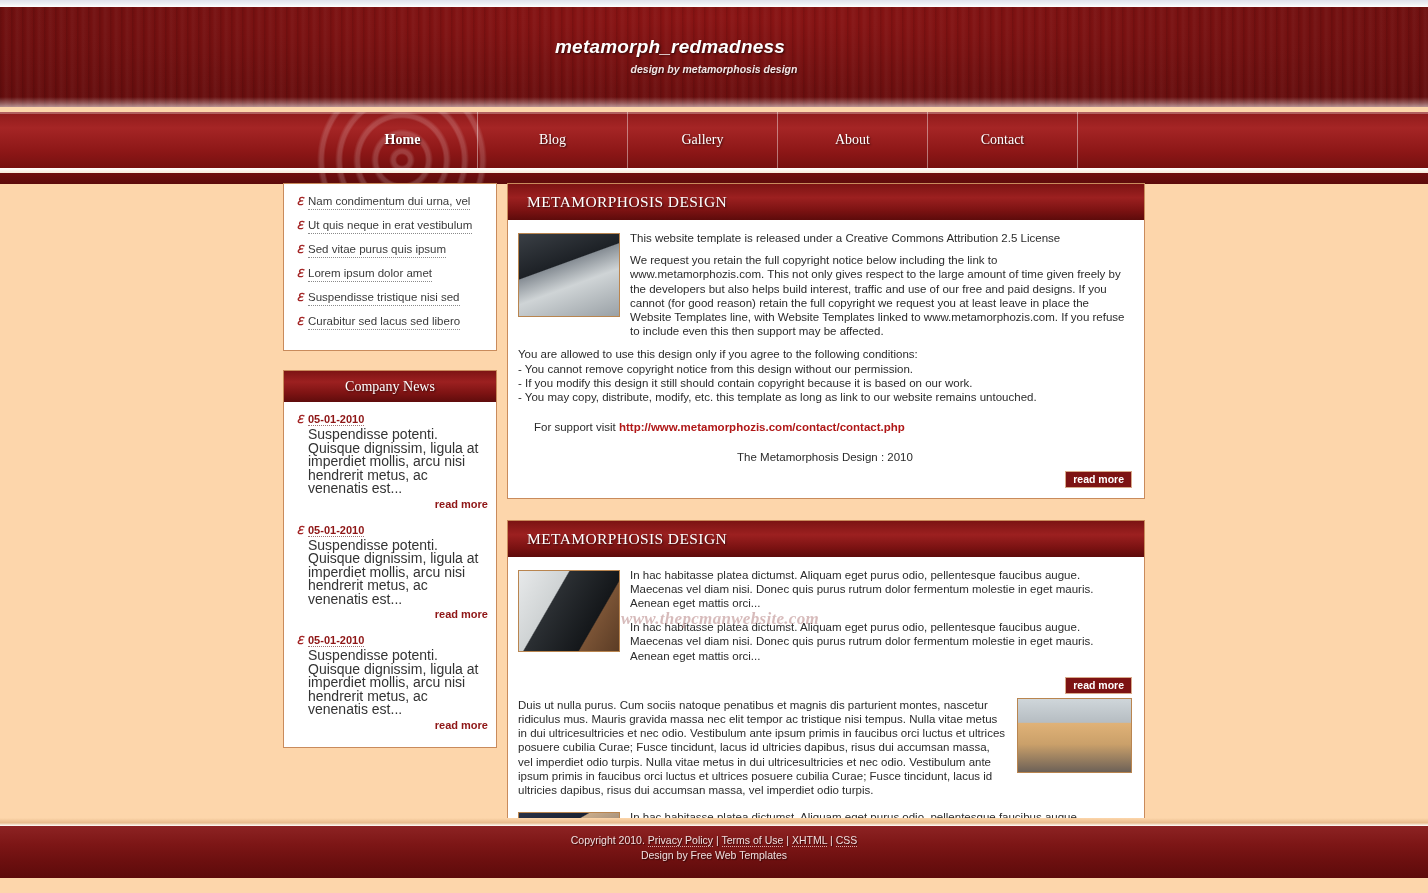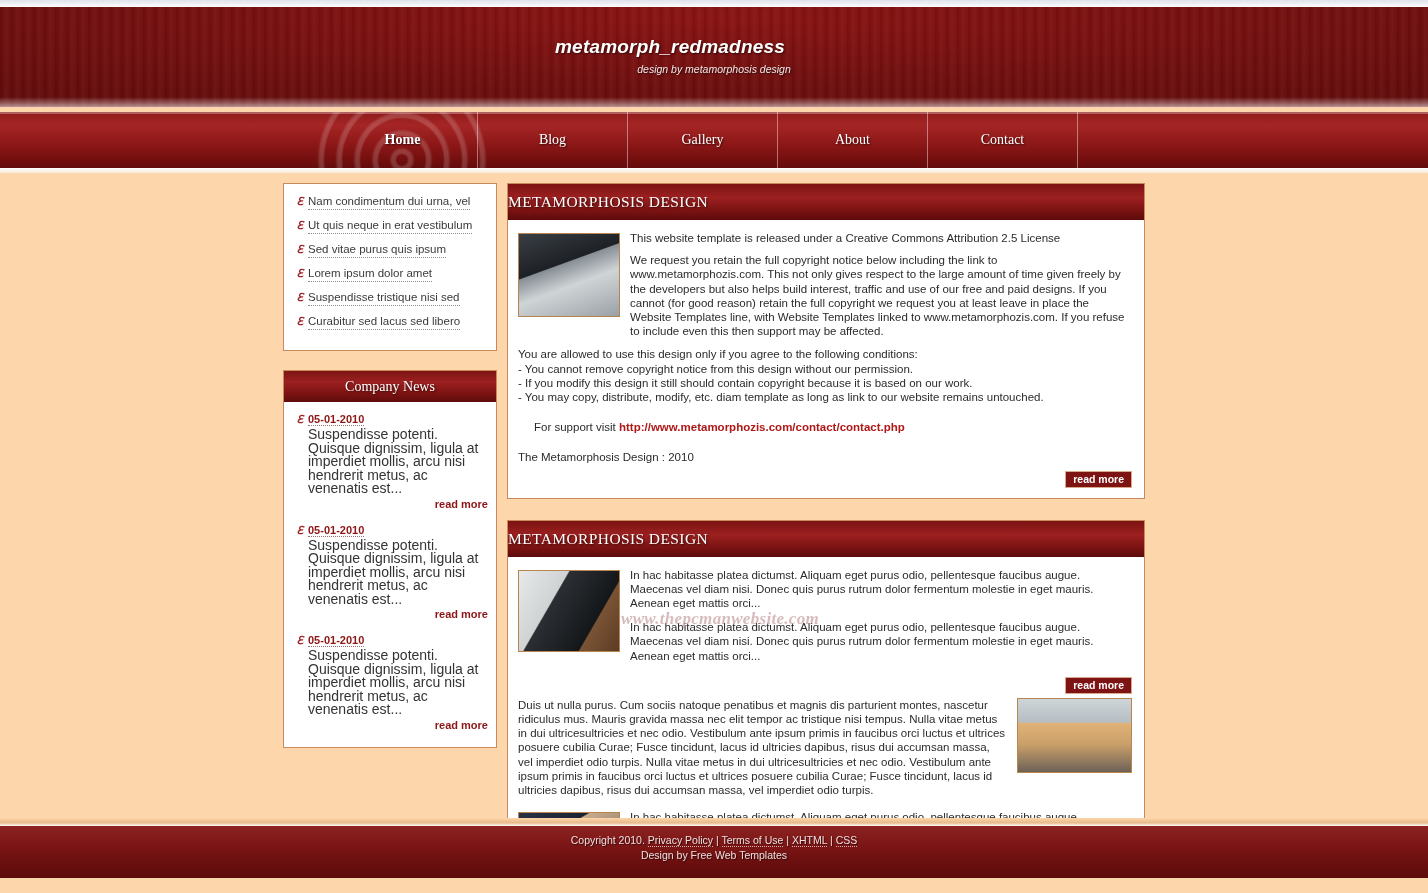--- a/index.html
+++ b/index.html
@@ -22,25 +22,25 @@
     background-image:
       repeating-linear-gradient(90deg, rgba(0,0,0,.10) 0px, rgba(0,0,0,0) 3px, rgba(255,255,255,.035) 6px, rgba(0,0,0,0) 11px),
       radial-gradient(120% 160% at 50% 10%, #8a1414 0%, #6d0f0f 45%, #520a0a 100%);
     overflow:hidden;}
   .masthead:after{content:"";position:absolute;left:0;bottom:0;width:100%;height:10px;
     background:linear-gradient(to bottom,rgba(255,255,255,0) 0%, rgba(255,255,255,.30) 60%, rgba(255,255,255,.55) 100%);}
   .mast-title{position:absolute;left:0;top:29px;width:1340px;text-align:center;
     font-size:19px;font-weight:bold;font-style:italic;color:#ffffff;
     letter-spacing:.2px;text-shadow:1px 1px 2px rgba(0,0,0,.6);}
   .mast-sub{position:absolute;left:0;top:56px;width:1428px;text-align:center;
-    font-size:10.5px;font-weight:normal;font-style:italic;color:#f2e6e6;
+    font-size:10.5px;font-weight:bold;font-style:italic;color:#f2e6e6;
     text-shadow:1px 1px 2px rgba(0,0,0,.6);}
 
   
-  .navwrap{position:absolute;left:0;top:112px;width:1428px;height:59px;
+  .navwrap{position:absolute;left:0;top:112px;width:1428px;height:72px;
     background:linear-gradient(to bottom,#8e1a1a 0%,#a52525 22%,#8d1717 55%,#6c0d0d 88%,#5d0b0b 100%);
     overflow:hidden;}
   .navwrap:before{content:"";position:absolute;left:0;top:0;width:100%;height:2px;
     background:rgba(255,255,255,.30);}
   .ripple{position:absolute;left:312px;top:-42px;width:180px;height:180px;border-radius:50%;
     background:repeating-radial-gradient(circle at 50% 50%,
        rgba(255,255,255,.00) 0px, rgba(255,255,255,.00) 5px,
        rgba(255,255,255,.17) 7px, rgba(255,255,255,.17) 10px,
        rgba(255,255,255,.00) 13px, rgba(255,255,255,.00) 18px);}
   .nav{position:absolute;left:0;top:0;width:1428px;height:56px;display:flex;}
@@ -77,21 +77,21 @@
   .news-body{flex:1;}
   .news-date{color:#8e1515;font-size:11px;font-weight:bold;text-decoration:none;
     border-bottom:1px dotted #a07070;cursor:pointer;display:inline-block;}
   .news-text{color:#333;font-size:14px;line-height:13.5px;margin-top:2px;}
   .news-more{text-align:right;color:#8e1515;font-size:11px;font-weight:bold;
     text-decoration:none;cursor:pointer;margin-top:2px;}
 
   
   .main{position:absolute;left:507px;top:10px;width:638px;}
   .article{background:#ffffff;border:1px solid #c98b5c;margin-bottom:21px;position:relative;}
-  .article-head{height:36px;line-height:36px;
+  .article-head{height:36px;line-height:36px;padding-left:19px;
     color:#ffffff;font-family:"Liberation Serif",serif;font-size:15.5px;letter-spacing:.4px;
     text-shadow:1px 1px 2px rgba(0,0,0,.6);
     background:linear-gradient(to bottom,#7c1313 0%,#9c2020 38%,#7b1212 74%,#5d0b0b 100%);}
   .article-body{padding:11px 12px 10px 10px;}
 
   .row{display:flex;align-items:flex-start;}
   .thumb{flex:0 0 auto;border:1px solid #b9854f;background:#cfd4d8;display:block;}
   .thumb.t1{width:100px;height:82px;margin:2px 10px 0 0;}
   .thumb.t2{width:100px;height:80px;margin:2px 10px 0 0;}
   .thumb.t3{width:113px;height:73px;margin:0 0 0 10px;}
@@ -231,23 +231,23 @@
           <div class="row">
             <div class="thumb t1 ph desk"></div>
             <div>
               <p class="p tight">This website template is released under a Creative Commons Attribution 2.5 License</p>
               <p class="p last">We request you retain the full copyright notice below including the link to www.metamorphozis.com. This not only gives respect to the large amount of time given freely by the developers but also helps build interest, traffic and use of our free and paid designs. If you cannot (for good reason) retain the full copyright we request you at least leave in place the Website Templates line, with Website Templates linked to www.metamorphozis.com. If you refuse to include even this then support may be affected.</p>
             </div>
           </div>
           <p class="p" style="margin-top:9px;margin-bottom:0;">You are allowed to use this design only if you agree to the following conditions:</p>
           <p class="p" style="margin:0;">- You cannot remove copyright notice from this design without our permission.</p>
           <p class="p" style="margin:0;">- If you modify this design it still should contain copyright because it is based on our work.</p>
-          <p class="p" style="margin:0;">- You may copy, distribute, modify, etc. diam template as long as link to our website remains untouched.</p>
+          <p class="p" style="margin:0;">- You may copy, distribute, modify, etc. this template as long as link to our website remains untouched.</p>
           <p class="p" style="margin:16px;"><span>For support visit </span><a class="linkred">http://www.metamorphozis.com/contact/contact.php</a></p>
-          <p class="p" style="margin-top:11px;margin-bottom:2px;">The Metamorphosis Design : 2010</p>
+          <p class="p" style="margin-top:11px;margin-bottom:2px;text-align:center;">The Metamorphosis Design : 2010</p>
           <div class="readmore-wrap">
             <a class="readmore">read more</a>
           </div>
         </div>
       </div>
 
       <div class="article">
         <div class="article-head">METAMORPHOSIS DESIGN</div>
         <div class="article-body">
 

